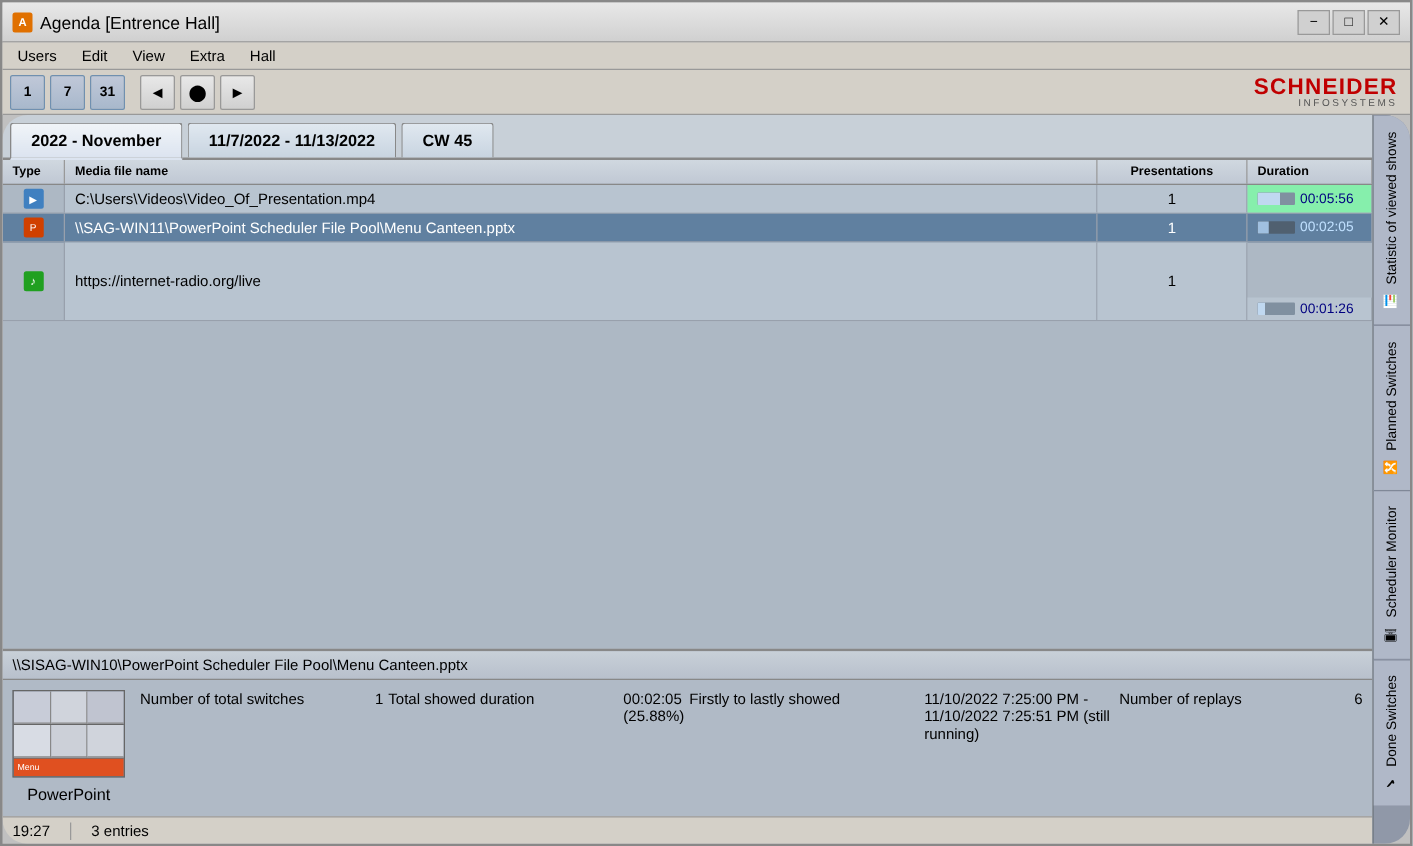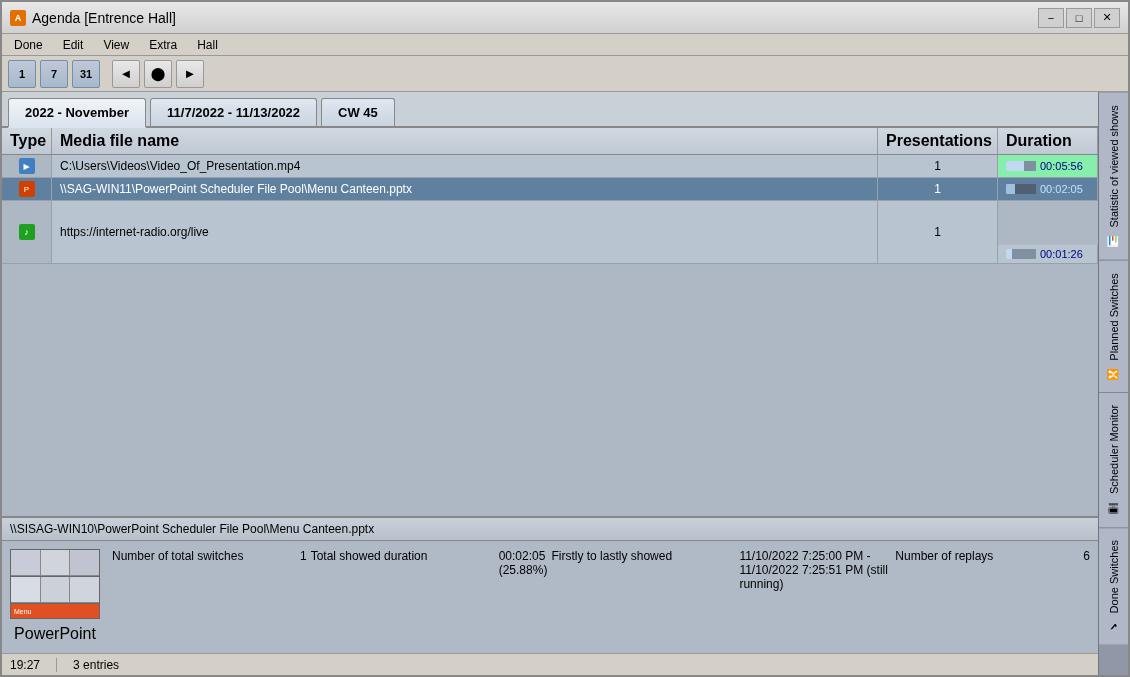--- a/index.html
+++ b/index.html
@@ -158,21 +158,21 @@
     .table-header {
       display: grid;
       grid-template-columns: 50px 1fr 120px 100px;
       background: linear-gradient(to bottom, #d0d8e0, #c0c8d4);
       border-bottom: 1px solid #888;
     }
     .th {
       padding: 4px 8px;
       font-weight: bold;
       color: #000;
-      font-size: 16px;
+      font-size: 10px;
       border-right: 1px solid #999;
     }
     .table-body {
       overflow-y: auto;
     }
     .table-row {
       display: grid;
       grid-template-columns: 50px 1fr 120px 100px;
       border-bottom: 1px solid #98a0ac;
       cursor: pointer;
@@ -272,21 +272,21 @@
       border-bottom: 1px solid #666;
     }
     .thumb-cell {
       flex: 1;
       background: #d0d4dc;
       border-right: 1px solid #888;
       font-size: 6px;
     }
     .thumb-cell:last-child { border-right: none; }
     .detail-type {
-      font-size: 16px;
+      font-size: 13px;
       text-align: center;
       padding: 2px;
       color: #000;
     }
     .detail-info {
       flex: 1;
       display: flex;
       flex-direction: row;
       gap: 4px;
     }
@@ -351,20 +351,21 @@
       width: 1130px;
       height: 677px;
       display: flex;
       flex-direction: column;
       border: 2px solid #888;
     }
     .body-area {
       display: flex;
       flex: 1;
       overflow: hidden;
+      border-radius: 20px;
     }
     .main-content {
       flex: 1;
       display: flex;
       flex-direction: column;
       overflow: hidden;
     }
     .table-area {
       flex: 1;
       overflow: hidden;
@@ -385,21 +386,21 @@
       <span class="title-text">Agenda [Entrence Hall]</span>
     </div>
     <div class="title-bar-controls">
       <button class="title-btn">−</button>
       <button class="title-btn">□</button>
       <button class="title-btn close">✕</button>
     </div>
   </div>
 
   <div class="menu-bar">
-  <div class="menu-item">Done</div>
+  <div class="menu-item">Users</div>
       <div class="menu-item">Edit</div>
       <div class="menu-item">View</div>
       <div class="menu-item">Extra</div>
       <div class="menu-item">Hall</div>
     </div>
 
   <div class="toolbar">
     <div class="toolbar-left">
       <button class="tool-btn tool-btn-active">
         <span style="font-size:11px;font-weight:bold;">1</span>
@@ -414,20 +415,24 @@
       <button class="tool-btn">
         <span>◄</span>
       </button>
       <button class="tool-btn">
         <span>⬤</span>
       </button>
       <button class="tool-btn">
         <span>►</span>
       </button>
     </div>
+    <div class="schneider-logo">
+      <span class="logo-text">SCHNEIDER</span>
+      <span class="logo-sub">INFOSYSTEMS</span>
+    </div>
   </div>
 
   <div class="body-area">
 
     <div class="main-content">
 
       <div class="tab-bar">
         <div class="tab active">
           <span>2022 - November</span>
         </div>

